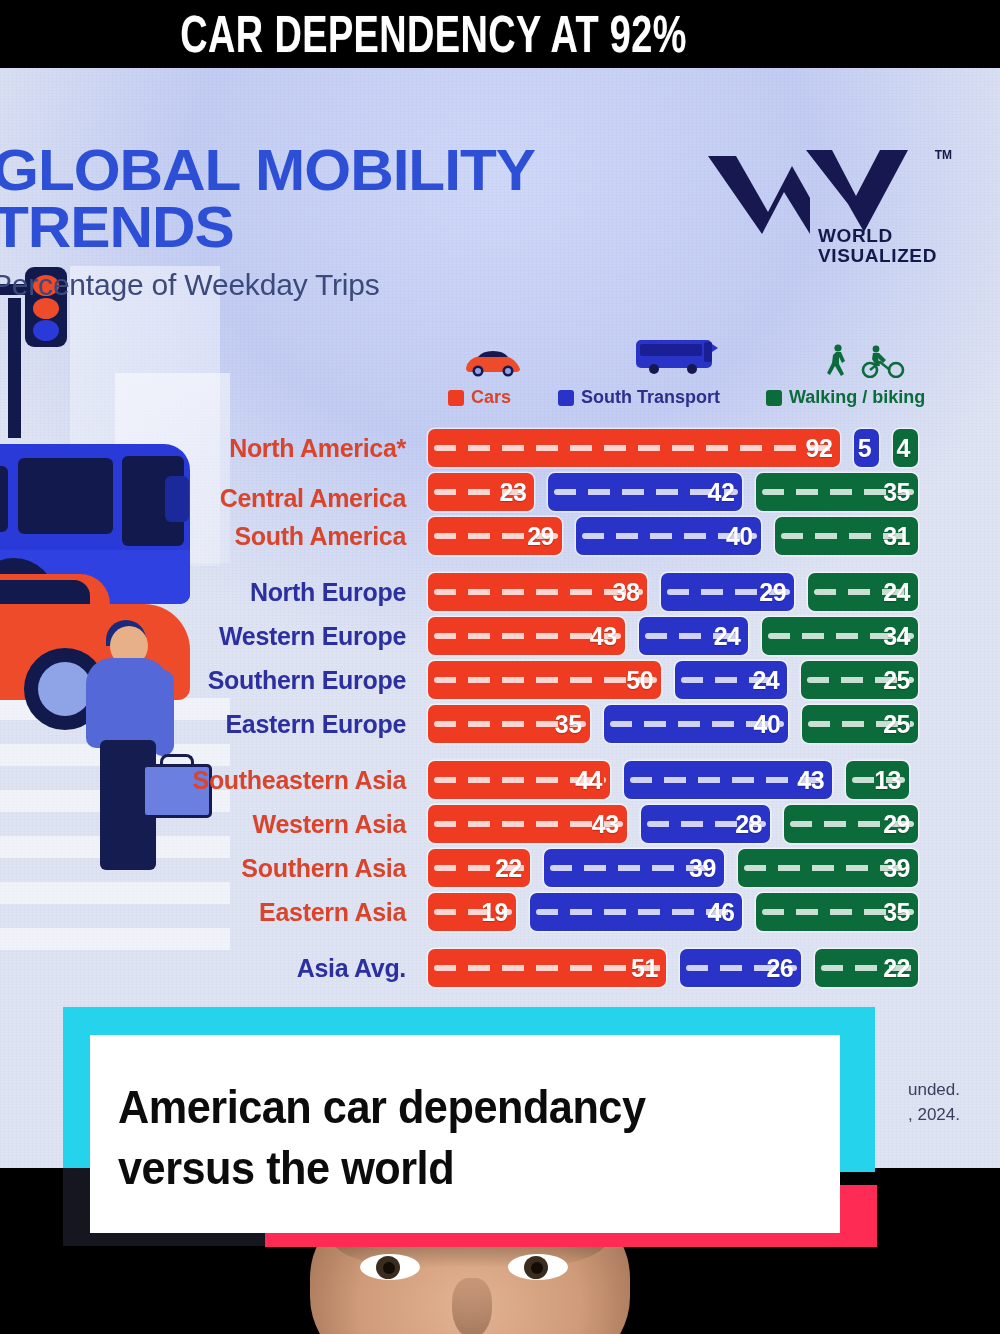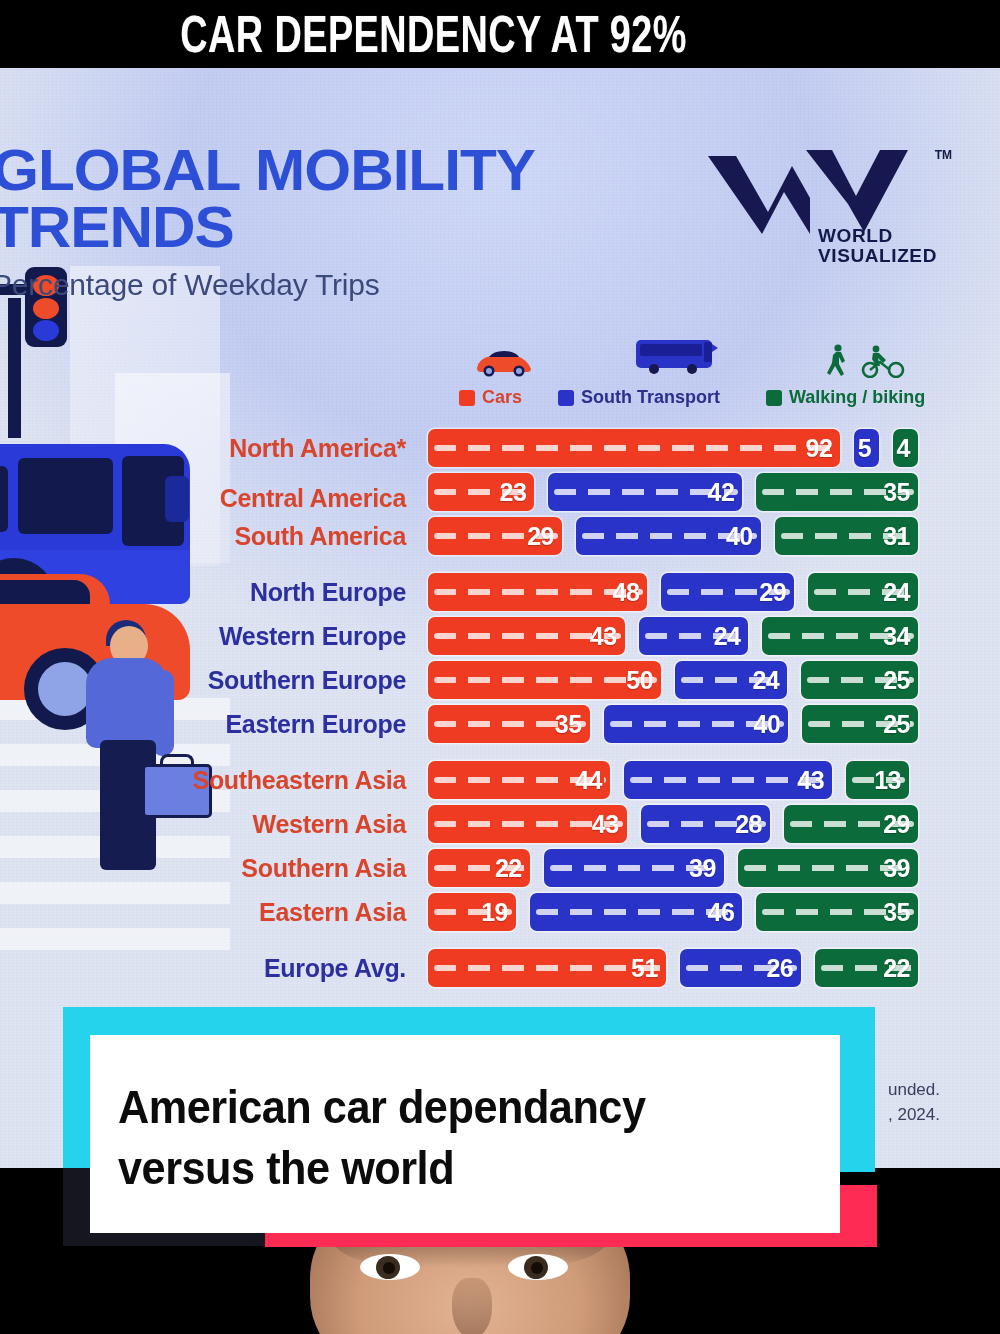--- a/index.html
+++ b/index.html
@@ -122,21 +122,21 @@
     background:repeating-linear-gradient(90deg, rgba(255,255,255,.92) 0 22px, rgba(255,255,255,0) 22px 34px);
     border-radius:3px;opacity:.85;
   }
   .seg .val{
     position:relative;z-index:2;color:#fff;font-size:25px;font-weight:bold;
     text-shadow:0 1px 1px rgba(0,0,0,.25);letter-spacing:-.5px;
   }
 
   
   .footnotes{
-    position:absolute;right:60px;top:1010px;text-align:left;
+    position:absolute;right:40px;top:1010px;text-align:left;
     font-size:17px;color:#39405e;line-height:1.45;white-space:pre-line;
   }
 
   
   .cap-cyan{position:absolute;left:63px;top:1007px;width:812px;height:165px;background:#25d4ec;z-index:20;}
   .cap-dark{position:absolute;left:63px;top:1168px;width:350px;height:78px;background:#15161f;z-index:21;}
   .cap-red{position:absolute;left:265px;top:1185px;width:612px;height:62px;background:#fe2c55;z-index:21;}
   .cap-white{position:absolute;left:90px;top:1035px;width:750px;height:198px;background:#fff;z-index:25;}
   .cap-text{
     position:absolute;left:118px;top:1077px;width:720px;z-index:26;
@@ -232,21 +232,21 @@
       </div>
       <div class="logo-tm">TM</div>
       <div class="logo-words">
         <div>WORLD</div>
         <div>VISUALIZED</div>
       </div>
     </div>
 
     <div class="legend">
 
-      <div class="legend-item" style="left:11px">
+      <div class="legend-item" style="left:0">
         <div class="legend-glyph">
           <svg width="66" height="32" viewBox="0 0 66 32" aria-hidden="true">
             <path d="M6 22 Q8 12 20 10 L40 9 Q52 10 58 19 L60 23 Q60 26 56 26 L10 26 Q6 26 6 22 Z" fill="#ee4b2b"></path>
             <path d="M18 11 Q22 5 33 5 Q44 5 48 11 Z" fill="#17184f"></path>
             <circle cx="18" cy="25" r="5.5" fill="#17184f"></circle>
               <circle cx="18" cy="25" r="3" fill="#8fa4e6"></circle>
             <circle cx="48" cy="25" r="5.5" fill="#17184f"></circle>
               <circle cx="48" cy="25" r="3" fill="#8fa4e6"></circle>
           </svg>
         </div>
@@ -345,21 +345,21 @@
               </div>
             </div>
           </div>
         </div>
         <div class="grp">
           <div class="row">
             <div class="row-label" style="color: rgb(43, 47, 160); padding-left: 44px;">North Europe</div>
             <div class="row-bar">
               <div class="seg" style="width: 230.02px; background: rgb(238, 59, 34);">
                 <span class="dash"></span>
-                <span class="val">48</span>
+                <span class="val">38</span>
               </div>
               <div class="seg" style="width: 138.97px; background: rgb(42, 51, 200);">
                 <span class="dash"></span>
                 <span class="val">29</span>
               </div>
               <div class="seg" style="width: 115.01px; background: rgb(11, 107, 58);">
                 <span class="dash"></span>
                 <span class="val">24</span>
               </div>
             </div>
@@ -481,21 +481,21 @@
               </div>
               <div class="seg" style="width: 169.4px; background: rgb(11, 107, 58);">
                 <span class="dash"></span>
                 <span class="val">35</span>
               </div>
             </div>
           </div>
         </div>
         <div class="grp">
           <div class="row">
-            <div class="row-label" style="color: rgb(43, 47, 160);">Europe Avg.</div>
+            <div class="row-label" style="color: rgb(43, 47, 160);">Asia Avg.</div>
             <div class="row-bar">
               <div class="seg" style="width: 249.333px; background: rgb(238, 59, 34);">
                 <span class="dash"></span>
                 <span class="val">51</span>
               </div>
               <div class="seg" style="width: 127.111px; background: rgb(42, 51, 200);">
                 <span class="dash"></span>
                 <span class="val">26</span>
               </div>
               <div class="seg" style="width: 107.556px; background: rgb(11, 107, 58);">

